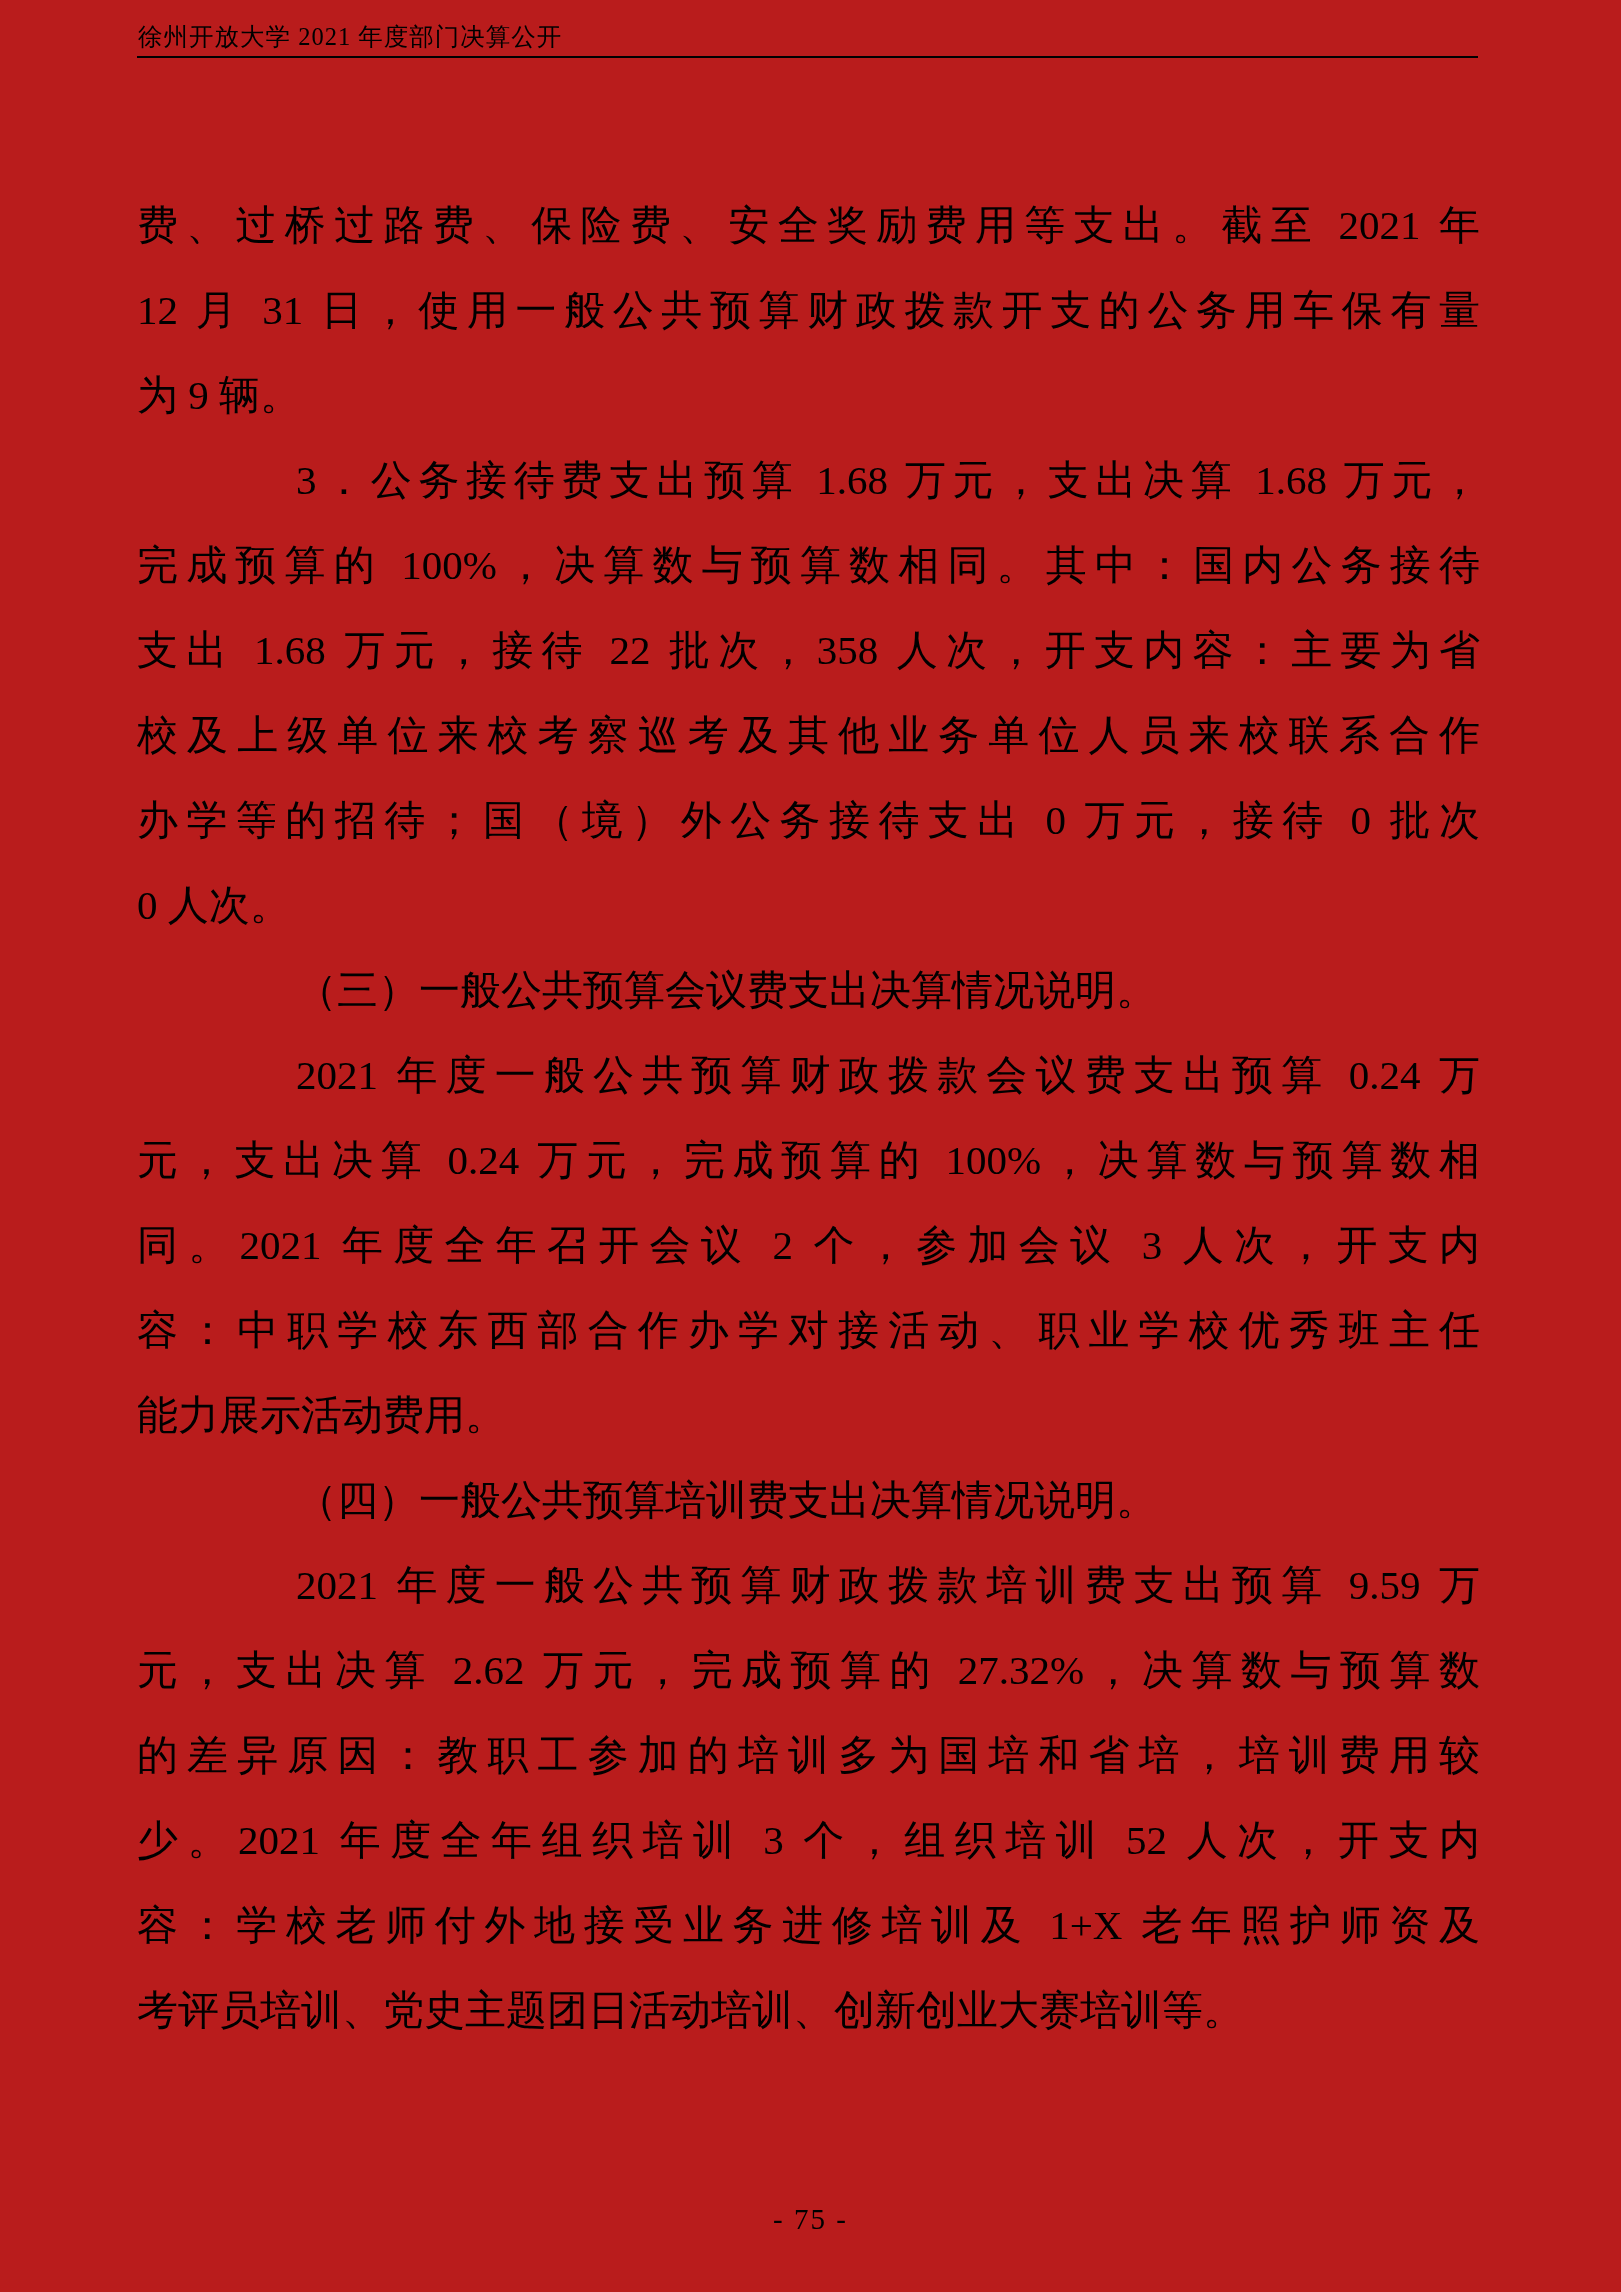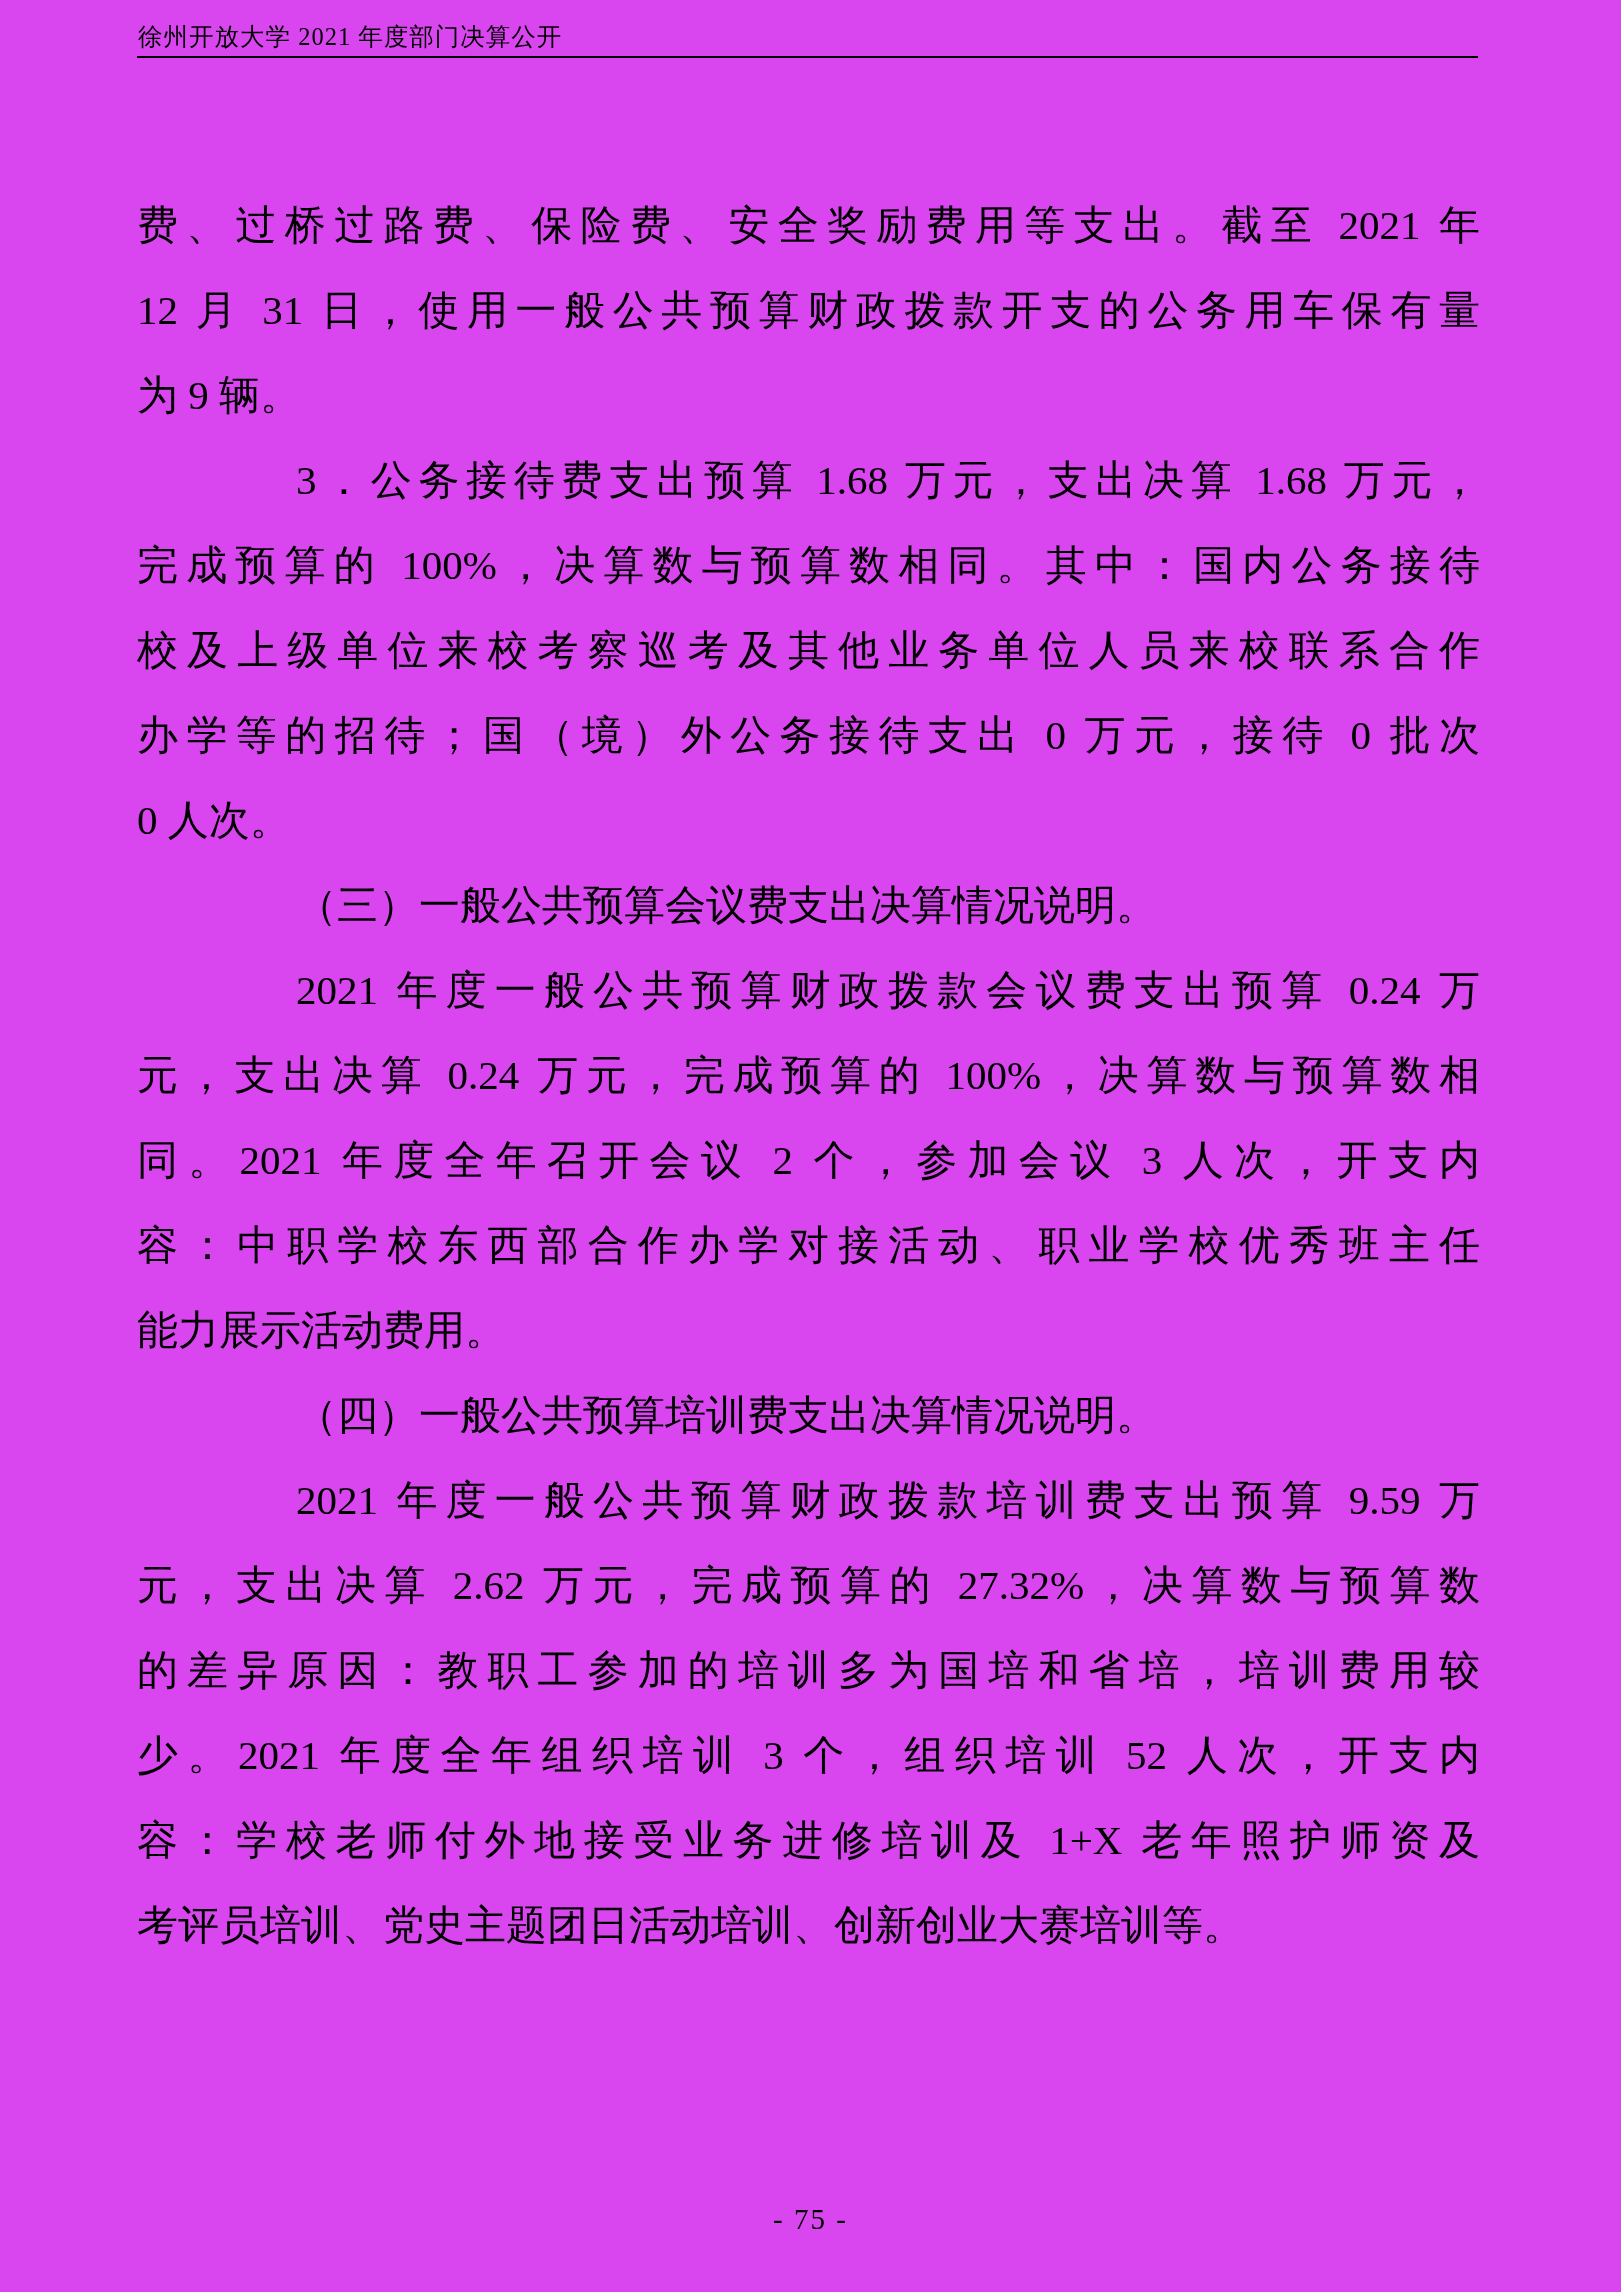--- a/index.html
+++ b/index.html
@@ -4,21 +4,21 @@
 <style>
   html, body {
     margin: 0;
     padding: 0;
     background: #e8e8e8;
   }
   .page {
     position: relative;
     width: 1621px;
     height: 2293px;
-    background: #d946ef;
+    background: #b91c1c;
     font-family: "Liberation Serif", "DejaVu Serif", serif;
     color: #000000;
     overflow: hidden;
   }
   .header-title {
     position: absolute;
     left: 138px;
     top: 19.6px;
     font-size: 24.5px;
     letter-spacing: 1px;
@@ -75,20 +75,21 @@
   <div class="header-title">徐州开放大学 2021 年度部门决算公开</div>
 
   <div class="header-rule"></div>
 
   <div class="body-text">
     <div class="ln jf">费、过桥过路费、保险费、安全奖励费用等支出。截至 2021 年</div>
     <div class="ln jf">12 月 31 日，使用一般公共预算财政拨款开支的公务用车保有量</div>
     <div class="ln">为 9 辆。</div>
     <div class="ln jf ind">3．公务接待费支出预算 1.68 万元，支出决算 1.68 万元，</div>
     <div class="ln jf">完成预算的 100%，决算数与预算数相同。其中：国内公务接待</div>
+    <div class="ln jf">支出 1.68 万元，接待 22 批次，358 人次，开支内容：主要为省</div>
     <div class="ln jf">校及上级单位来校考察巡考及其他业务单位人员来校联系合作</div>
     <div class="ln jf">办学等的招待；国（境）外公务接待支出 0 万元，接待 0 批次</div>
     <div class="ln">0 人次。</div>
     <div class="ln ind bold">（三）一般公共预算会议费支出决算情况说明。</div>
     <div class="ln jf ind">2021 年度一般公共预算财政拨款会议费支出预算 0.24 万</div>
     <div class="ln jf">元，支出决算 0.24 万元，完成预算的 100%，决算数与预算数相</div>
     <div class="ln jf">同。2021 年度全年召开会议 2 个，参加会议 3 人次，开支内</div>
     <div class="ln jf">容：中职学校东西部合作办学对接活动、职业学校优秀班主任</div>
     <div class="ln">能力展示活动费用。</div>
     <div class="ln ind bold">（四）一般公共预算培训费支出决算情况说明。</div>

